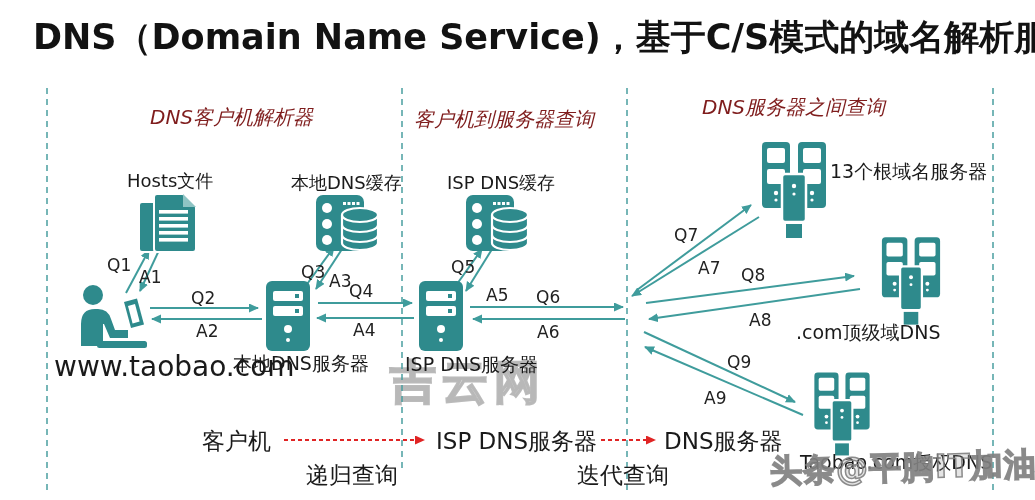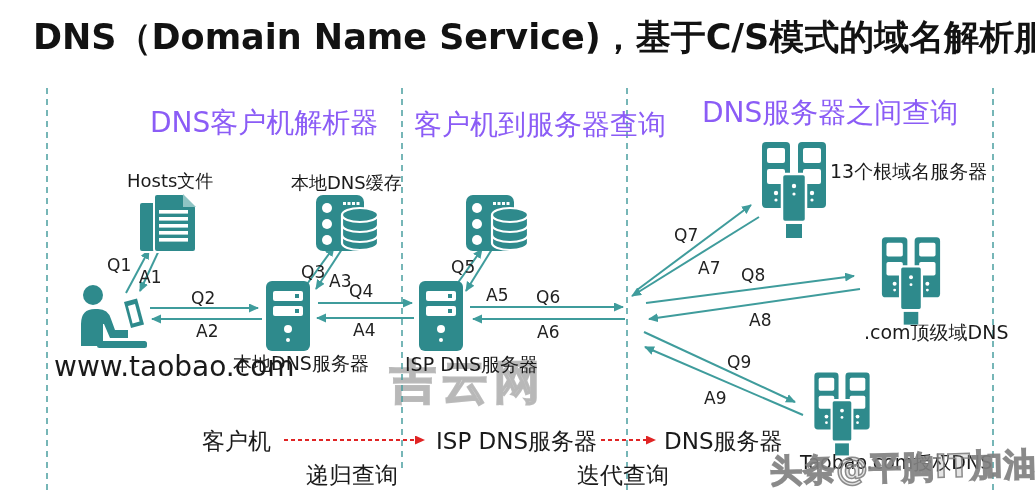--- a/index.html
+++ b/index.html
@@ -5,21 +5,21 @@
   html,body{margin:0;padding:0;background:#fff;}
   #stage{
     position:relative;width:1035px;height:500px;background:#fff;overflow:hidden;
     font-family:"DejaVu Sans","Liberation Sans",sans-serif;color:#1a1a1a;
   }
   .abs{position:absolute;}
   .title{
     left:33px;top:14px;width:990px;font-size:35px;font-weight:bold;color:#121212;
     white-space:nowrap;letter-spacing:0px;z-index:3;
   }
-  .hdr{font-size:28px;color:#8b5cf6;white-space:nowrap;z-index:3;}
+  .hdr{font-size:20px;color:#7f1d1d;white-space:nowrap;z-index:3;font-style:italic;}
   .lbl{font-size:18px;color:#1a1a1a;white-space:nowrap;z-index:3;text-align:right;}
   .lbl-lg{font-size:28px;color:#1a1a1a;white-space:nowrap;z-index:3;}
   .qa{font-size:17px;color:#222;white-space:nowrap;z-index:3;}
   .flow-lbl{font-size:23px;color:#1a1a1a;white-space:nowrap;z-index:3;}
   .flow-sub{font-size:23px;color:#1a1a1a;white-space:nowrap;z-index:3;}
   .icon{z-index:2;line-height:0;}
   .wm-center{
     left:390px;top:352px;font-size:46px;font-weight:bold;letter-spacing:6px;
     color:rgba(190,190,190,0.35);-webkit-text-stroke:2px rgba(175,175,175,0.85);
     z-index:1;white-space:nowrap;
@@ -238,25 +238,26 @@
       </g>
       <rect x="32" y="32" width="24" height="48" rx="3" fill="#2e8a8c" stroke="#fff" stroke-width="2.5"></rect>
       <circle cx="44" cy="44" r="2.2" fill="#fff"></circle>
         <circle cx="44" cy="52" r="1.6" fill="#fff"></circle>
       <rect x="36" y="82" width="16" height="14" fill="#2e8a8c"></rect>
     </svg>
   </div>
 
   <div class="abs lbl" style="left:127px;top:169px;">Hosts文件</div>
   <div class="abs lbl" style="left:291px;top:171px;">本地DNS缓存</div>
+  <div class="abs lbl" style="left:447px;top:171px;">ISP DNS缓存</div>
   <div class="abs lbl-lg" style="left:54px;top:350px;">www.taobao.com</div>
   <div class="abs lbl" style="left:233px;top:351px;font-size:19px;">本地DNS服务器</div>
   <div class="abs lbl" style="left:405px;top:352px;font-size:19px;">ISP DNS服务器</div>
   <div class="abs lbl" style="left:830px;top:159px;font-size:19px;">13个根域名服务器</div>
-  <div class="abs lbl" style="left:864px;top:320px;font-size:19px;">.com顶级域DNS</div>
+  <div class="abs lbl" style="left:796px;top:320px;font-size:19px;">.com顶级域DNS</div>
   <div class="abs lbl" style="left:800px;top:450px;font-size:19px;">Taobao.com授权DNS</div>
 
   <div class="abs qa" style="left:107px;top:255px;">Q1</div>
   <div class="abs qa" style="left:139px;top:267px;">A1</div>
   <div class="abs qa" style="left:191px;top:288px;">Q2</div>
   <div class="abs qa" style="left:196px;top:321px;">A2</div>
   <div class="abs qa" style="left:301px;top:262px;">Q3</div>
   <div class="abs qa" style="left:329px;top:271px;">A3</div>
   <div class="abs qa" style="left:349px;top:281px;">Q4</div>
   <div class="abs qa" style="left:353px;top:320px;">A4</div>

